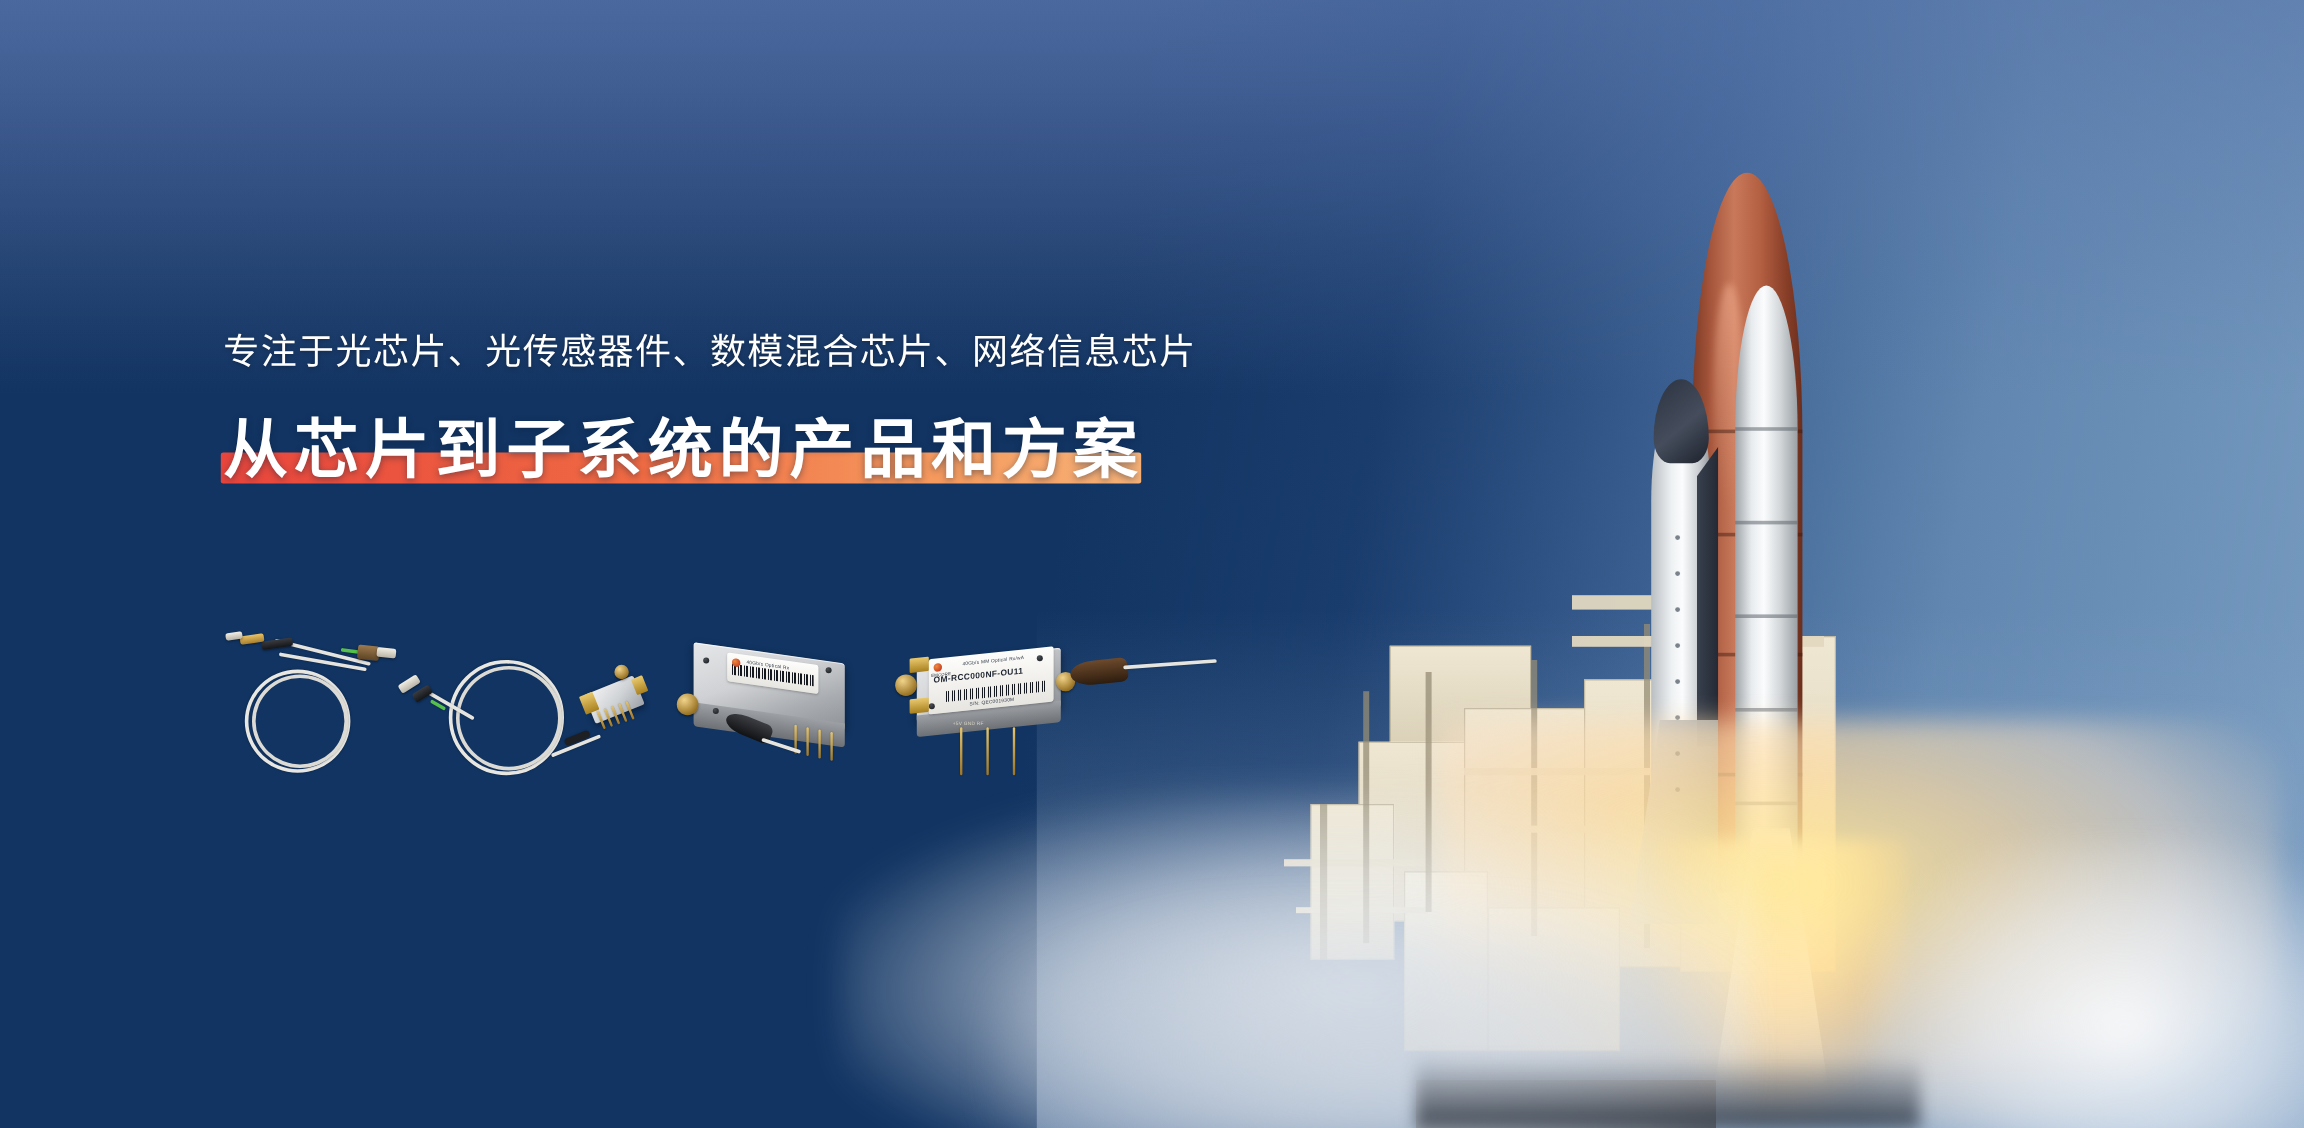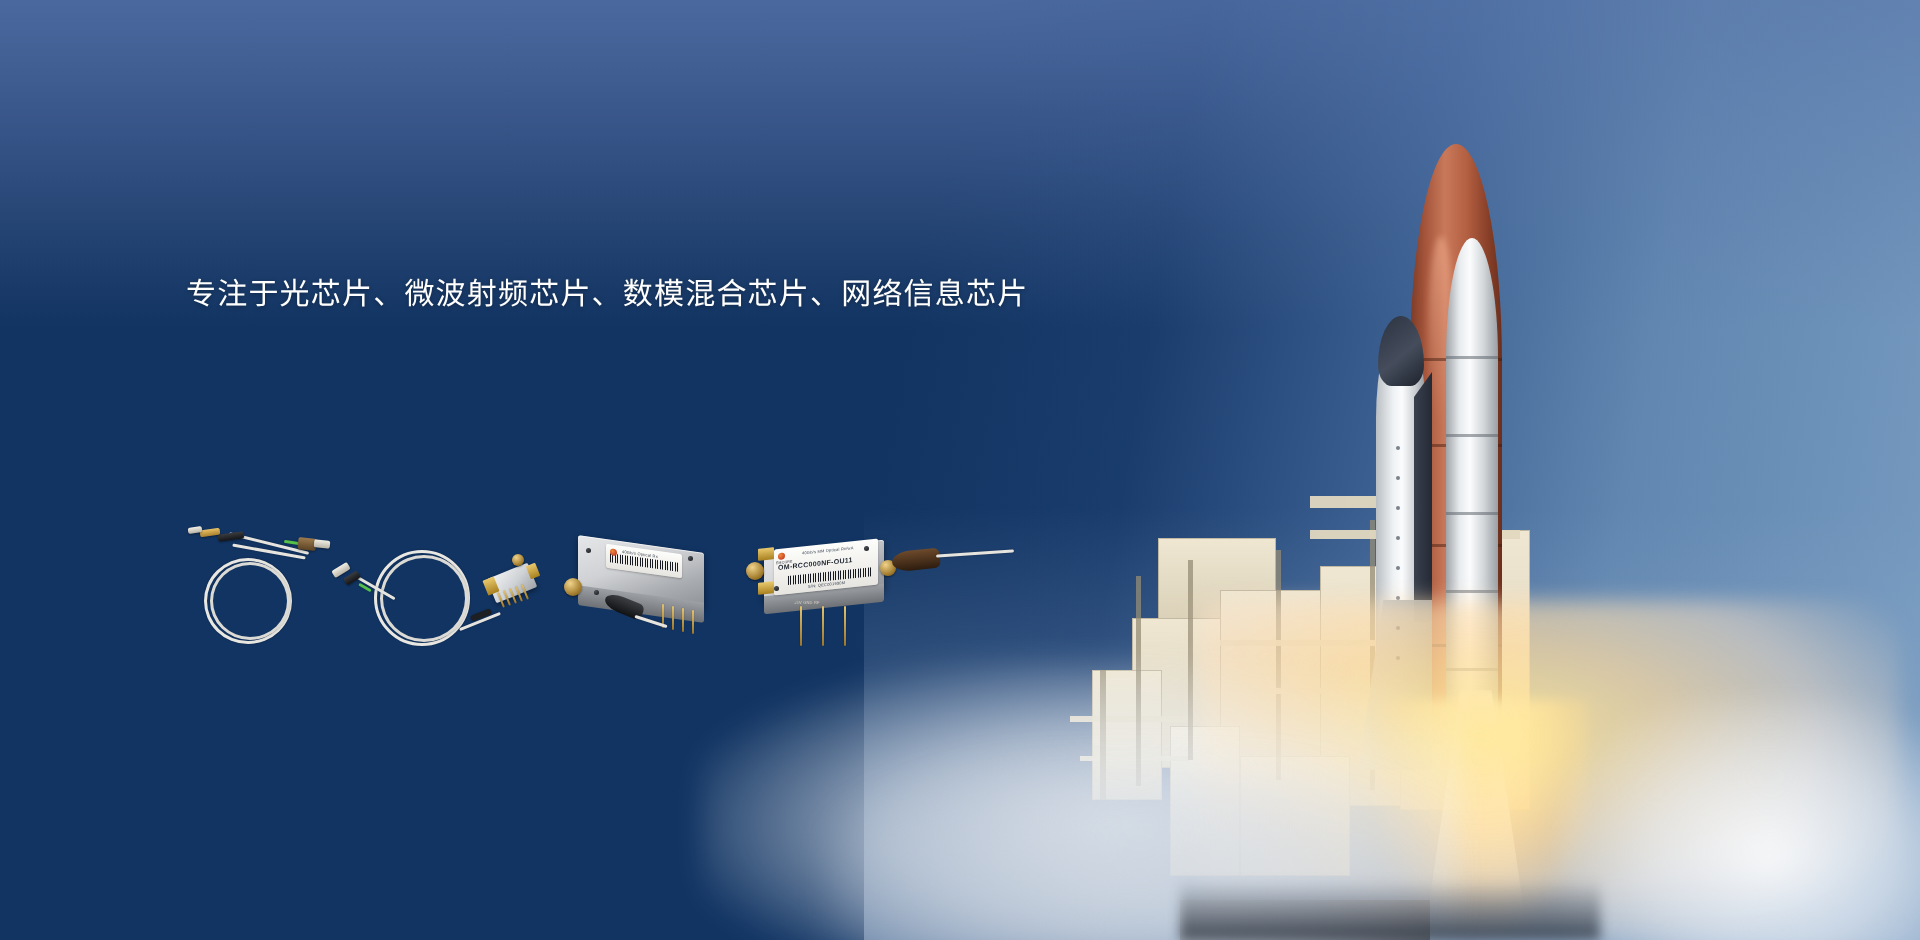--- a/index.html
+++ b/index.html
@@ -343,22 +343,26 @@
     <div class="flame-core"></div>
   </div>
 
   <div class="plume-yellow"></div>
   <div class="plume-white-l"></div>
   <div class="plume-white-r"></div>
   <div class="plume-grey"></div>
   <div class="ground-dark"></div>
 
   <div class="content">
-    <div class="sub">专注于光芯片、微波射频芯片、数模混合芯片、网络信息芯片</div>
-
+    <div class="sub">专注于光芯片、光传感器件、数模混合芯片、网络信息芯片</div>
+
+    <div class="headline-wrap">
+      <div class="headline-bar"></div>
+      <div class="headline">从芯片到子系统的产品和方案</div>
+    </div>
   </div>
 
   <div class="products">
 
     <div class="prod" style="left:0px;top:0px;width:160px;height:130px;">
       <div class="coil" style="left:24px;top:38px;width:88px;height:86px;"></div>
       <div class="coil b" style="left:30px;top:42px;width:80px;height:78px;"></div>
       <div class="fiber" style="left:48px;top:22px;width:82px;transform:rotate(14deg);"></div>
       <div class="fiber" style="left:52px;top:30px;width:74px;transform:rotate(10deg);"></div>
       <div class="connector dark" style="left:38px;top:13px;width:26px;height:7px;transform:rotate(-8deg);"></div>

